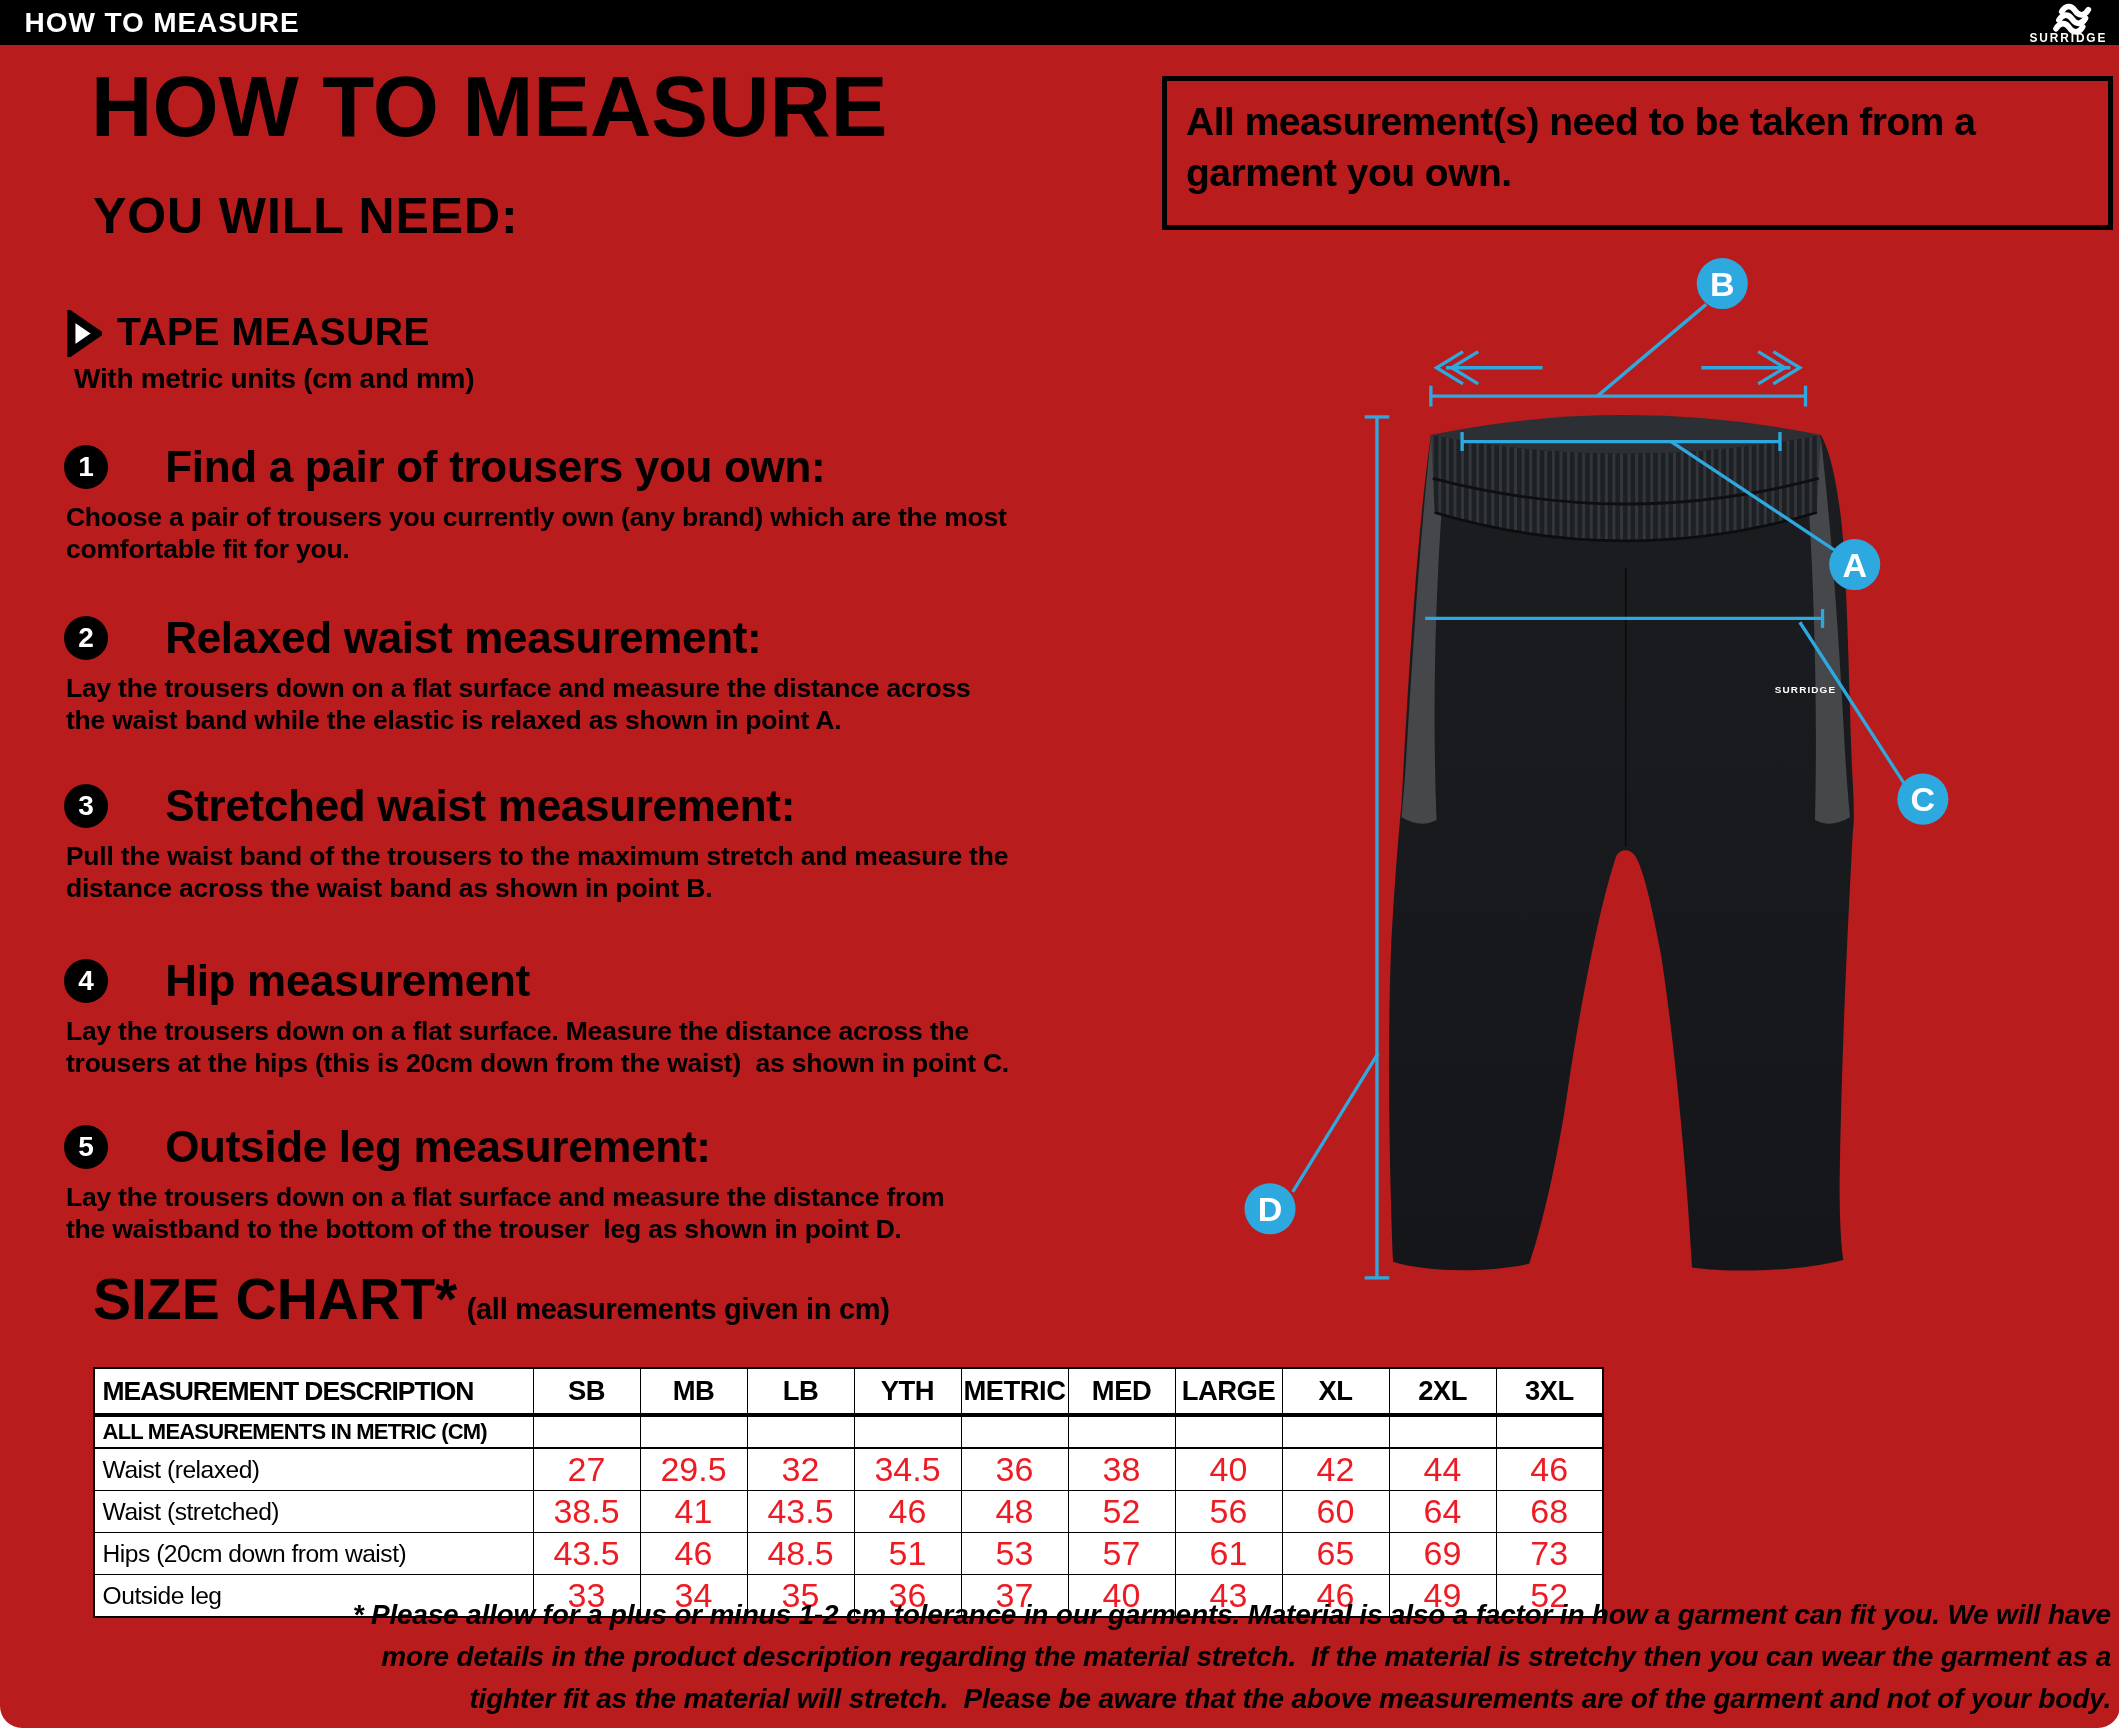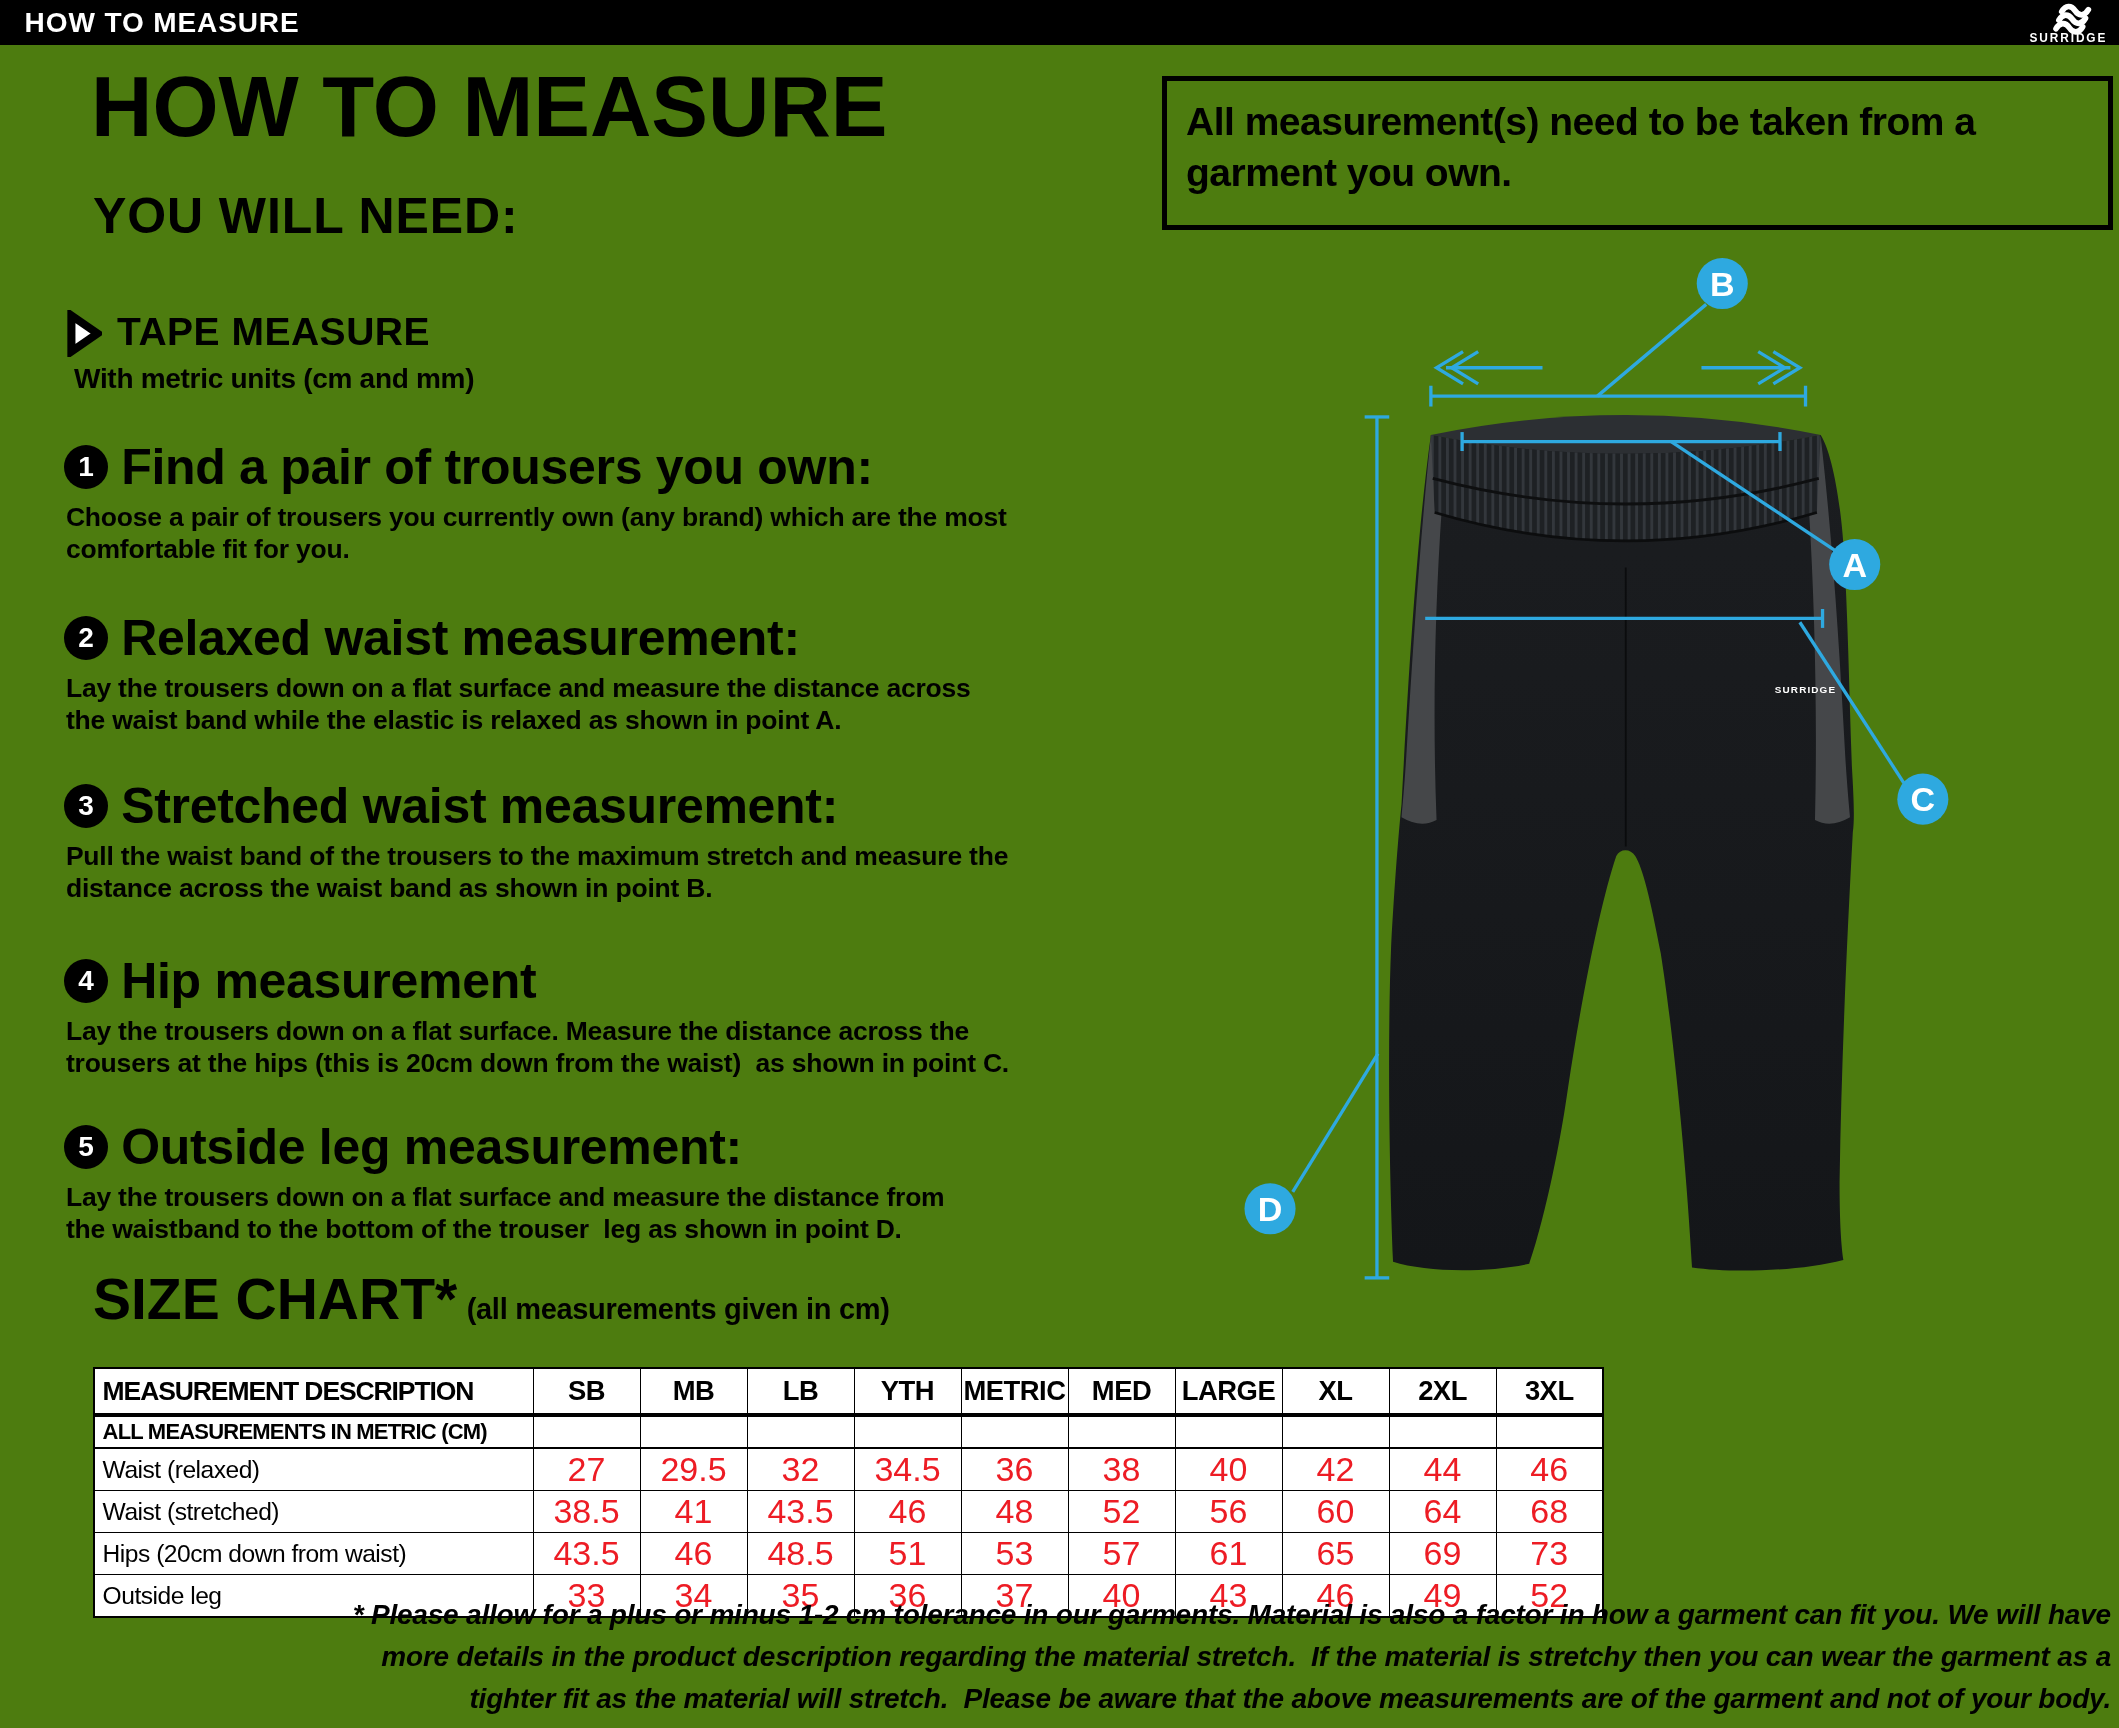--- a/index.html
+++ b/index.html
@@ -1,17 +1,17 @@
 <!DOCTYPE html>
 <html style="font-size:15px"><head>
 <meta charset="utf-8">
 <style>
   html,body{margin:0;padding:0;width:2120px;height:1728px;background:#fff;overflow:hidden;
     font-family:"Liberation Sans", sans-serif;color:#000;}
-  #page{position:relative;width:2120px;height:1728px;background:#4d7c0f;}
+  #page{position:relative;width:2120px;height:1728px;background:#b91c1c;border-radius:22px;}
 
   
   .topbar{position:absolute;left:0;top:0;width:2120px;height:45px;background:#000;}
   .topbar-title{position:absolute;left:24.6px;top:0;height:45px;line-height:45px;color:#fff;
     font-size:28px;font-weight:bold;letter-spacing:0.9px;}
   .topbar-logo{position:absolute;right:5.7px;top:0.9px;width:95px;height:44px;}
 
   
   .h1{position:absolute;left:91px;top:64px;font-size:85px;font-weight:bold;letter-spacing:0px;line-height:1;}
   .subtitle{position:absolute;left:93px;top:191px;font-size:50px;font-weight:bold;letter-spacing:0.9px;line-height:1;}
@@ -24,21 +24,21 @@
   .tape{position:absolute;left:66px;top:310px;display:flex;align-items:flex-start;gap:15px;}
   .tape-icon{width:36px;height:47px;}
   .tape-label{font-size:39px;font-weight:bold;letter-spacing:0.5px;}
   .tape-sub{position:absolute;left:74px;top:363px;font-size:28px;font-weight:bold;letter-spacing:-0.3px;}
 
   
   .step{position:absolute;left:64px;width:1164px;}
   .step-head{display:flex;align-items:center;gap:13.2px;height:44px;}
   .step-num{width:44px;height:44px;border-radius:50%;background:#000;color:#fff;flex:0 0 44px;
     font-size:28px;font-weight:bold;display:flex;align-items:center;justify-content:center;}
-  .step-title{font-size:50px;font-weight:bold;letter-spacing:-0.3px;}
+  .step-title{font-size:44px;font-weight:bold;letter-spacing:-0.3px;margin-left:44px;}
   .step-body{margin-top:12.3px;margin-left:1.9px;font-size:26.5px;font-weight:bold;line-height:32px;
     white-space:pre-wrap;letter-spacing:-0.2px;}
   #step1{top:445px}#step2{top:616px}#step3{top:784px}#step4{top:959px}#step5{top:1125px}
 
   
   .sizechart-heading{position:absolute;left:93px;top:1266px;}
   .sizechart-title{font-size:57px;font-weight:bold;letter-spacing:0px;}
   .sizechart-sub{font-size:29px;font-weight:bold;margin-left:9.5px;letter-spacing:-0.3px;}
   table.size{position:absolute;left:93px;top:1367px;border-collapse:collapse;table-layout:fixed;
     background:#fff;border:2.8px solid #000;}

